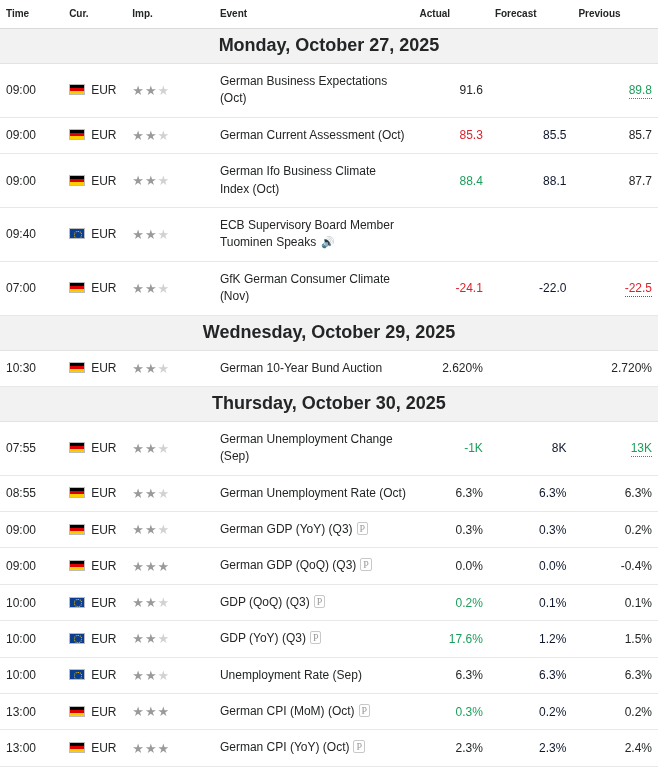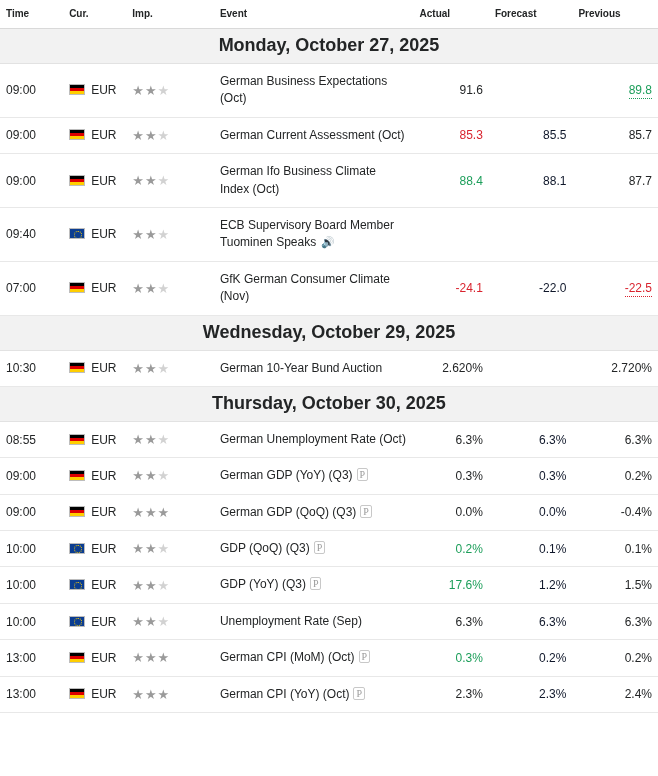--- a/index.html
+++ b/index.html
@@ -203,20 +203,29 @@
           <td class="c-imp"><span class="star on">★</span><span class="star on">★</span><span class="star">★</span></td>
           <td class="c-event"><span>German 10-Year Bund Auction</span></td>
           <td class="c-actual neutral">2.620%</td>
           <td class="c-forecast"></td>
           <td class="c-prev">2.720%</td>
         </tr>
         <tr class="day-row">
           <td colspan="7">Thursday, October 30, 2025</td>
         </tr>
         <tr class="ev-row">
+          <td class="c-time">07:55</td>
+          <td class="c-cur"><span class="flag flag-de"></span><span class="cur-code">EUR</span></td>
+          <td class="c-imp"><span class="star on">★</span><span class="star on">★</span><span class="star">★</span></td>
+          <td class="c-event"><span>German Unemployment Change (Sep)</span></td>
+          <td class="c-actual up">-1K</td>
+          <td class="c-forecast">8K</td>
+          <td class="c-prev"><span class="dotted-green">13K</span></td>
+        </tr>
+        <tr class="ev-row">
           <td class="c-time">08:55</td>
           <td class="c-cur"><span class="flag flag-de"></span><span class="cur-code">EUR</span></td>
           <td class="c-imp"><span class="star on">★</span><span class="star on">★</span><span class="star">★</span></td>
           <td class="c-event"><span>German Unemployment Rate (Oct)</span></td>
           <td class="c-actual neutral">6.3%</td>
           <td class="c-forecast">6.3%</td>
           <td class="c-prev">6.3%</td>
         </tr>
         <tr class="ev-row">
           <td class="c-time">09:00</td>

